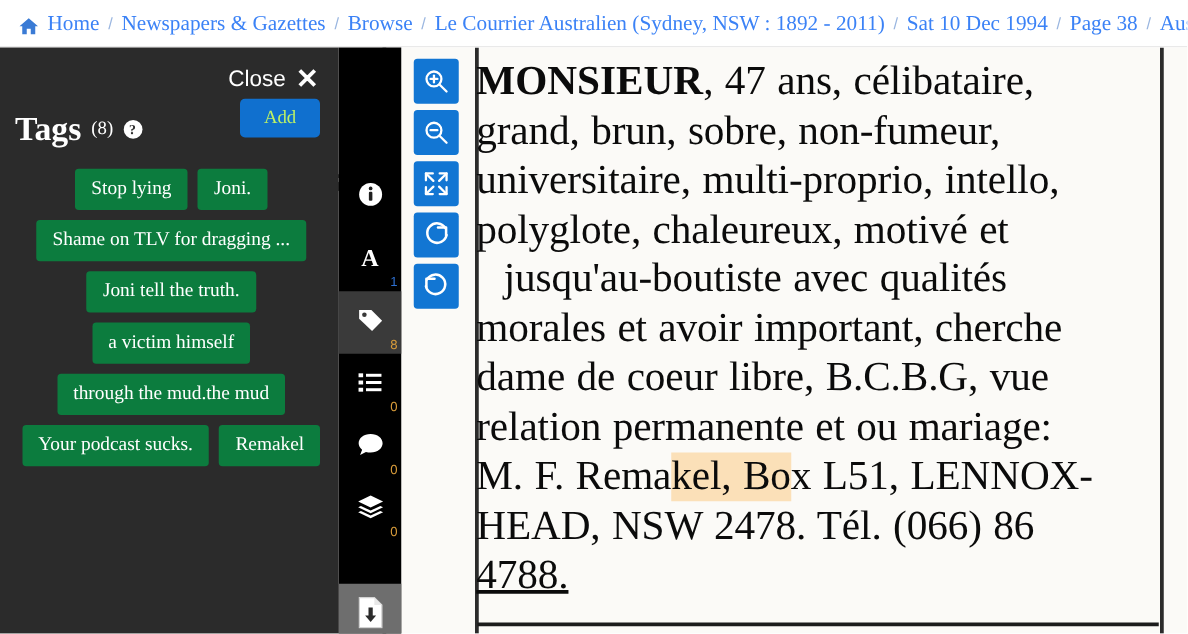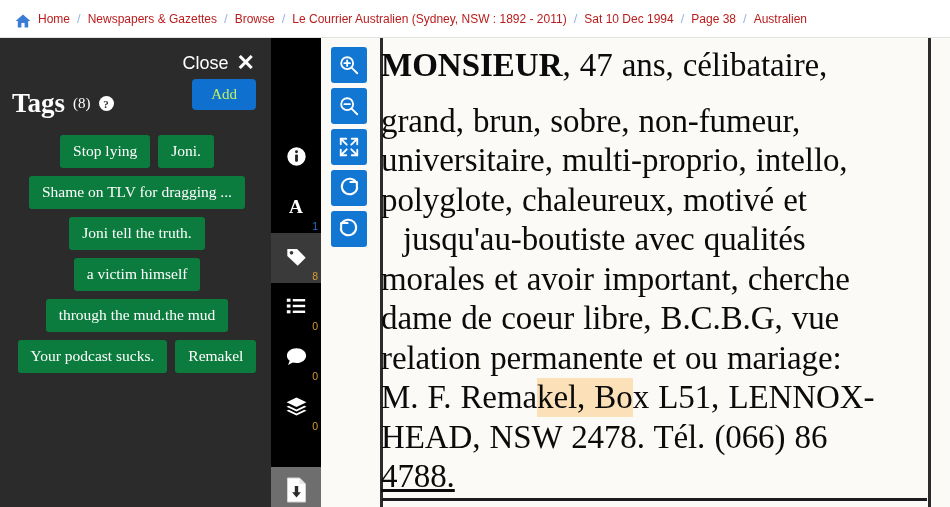--- a/index.html
+++ b/index.html
@@ -15,22 +15,22 @@
   .breadcrumb {
     position: absolute; left: 0; top: 0; width: 950px; height: 38px;
     display: flex; align-items: center;
     background: #ffffff;
     border-bottom: 1px solid #e2e2e2;
     padding-left: 15px;
     box-sizing: border-box;
     white-space: nowrap;
   }
   .bc-link {
-    color: #b91c1c; font-size: 12px; text-decoration: none;
-    font-family: Liberation Sans, sans-serif;
+    color: #3b82f6; font-size: 17px; text-decoration: none;
+    font-family: Liberation Serif, serif;
   }
   .bc-sep { color: #9ab6e0; font-size: 13px; margin: 0 7px; }
   .home-icon { display:inline-block; width:16px; height:14px; margin-right:7px; position:relative; top:2px; }
 
   
   .workarea {
     position: absolute; left: 0; top: 38px; width: 950px; height: 469px;
     background: #ffffff;
   }
 
@@ -227,21 +227,21 @@
       </div>
     </div>
 
     <div class="paper">
       <div class="paper-inner">
         <div class="col-rule left"></div>
         <div class="col-rule right"></div>
 
         <div class="ad">
           <span style="display: block;"><b>MONSIEUR</b><span>, 47 ans, célibataire,</span></span>
-          <span style="display: block; margin-top: 16px;">grand, brun, sobre, non-fumeur,</span>
+          <span style="display: block;">grand, brun, sobre, non-fumeur,</span>
           <span style="display: block;">universitaire, multi-proprio, intello,</span>
           <span style="display: block;">polyglote, chaleureux, motivé et</span>
           <span style="display: block; margin-left: 22px;">jusqu'au-boutiste avec qualités</span>
           <span style="display: block;">morales et avoir important, cherche</span>
           <span style="display: block;">dame de coeur libre, B.C.B.G, vue</span>
           <span style="display: block;">relation permanente et ou mariage:</span>
           <span style="display: block;"><span>M. F. Rema</span><span class="hl">kel, Bo</span><span>x L51, LENNOX-</span></span>
           <span style="display: block;">HEAD, NSW 2478. Tél. (066) 86</span>
           <span style="display: block; text-decoration: underline;">4788.</span>
         </div>

